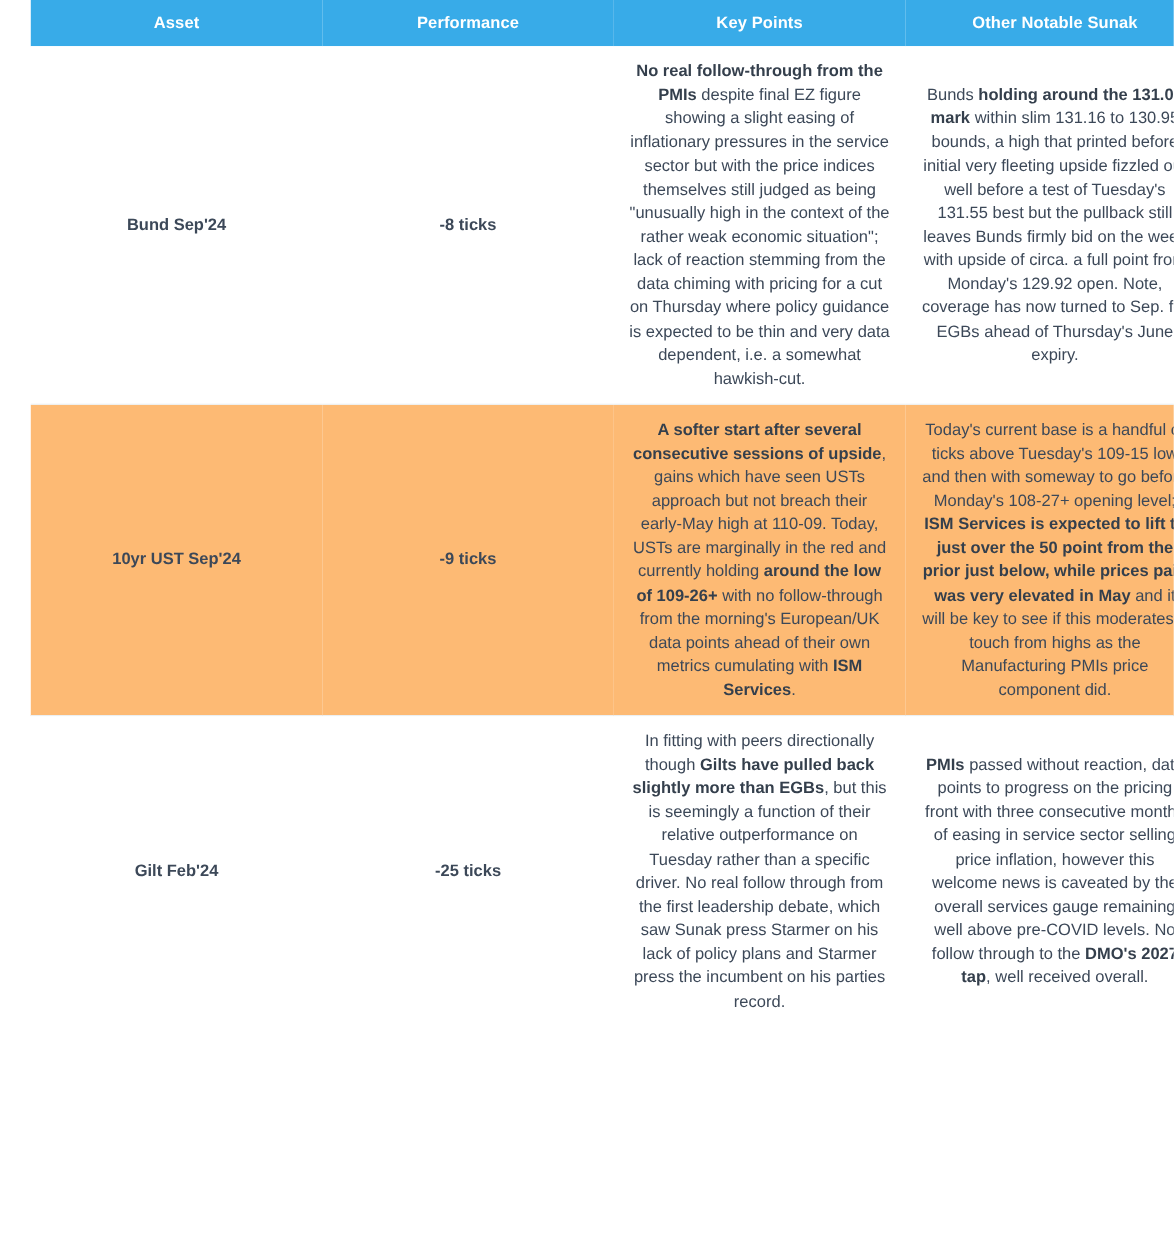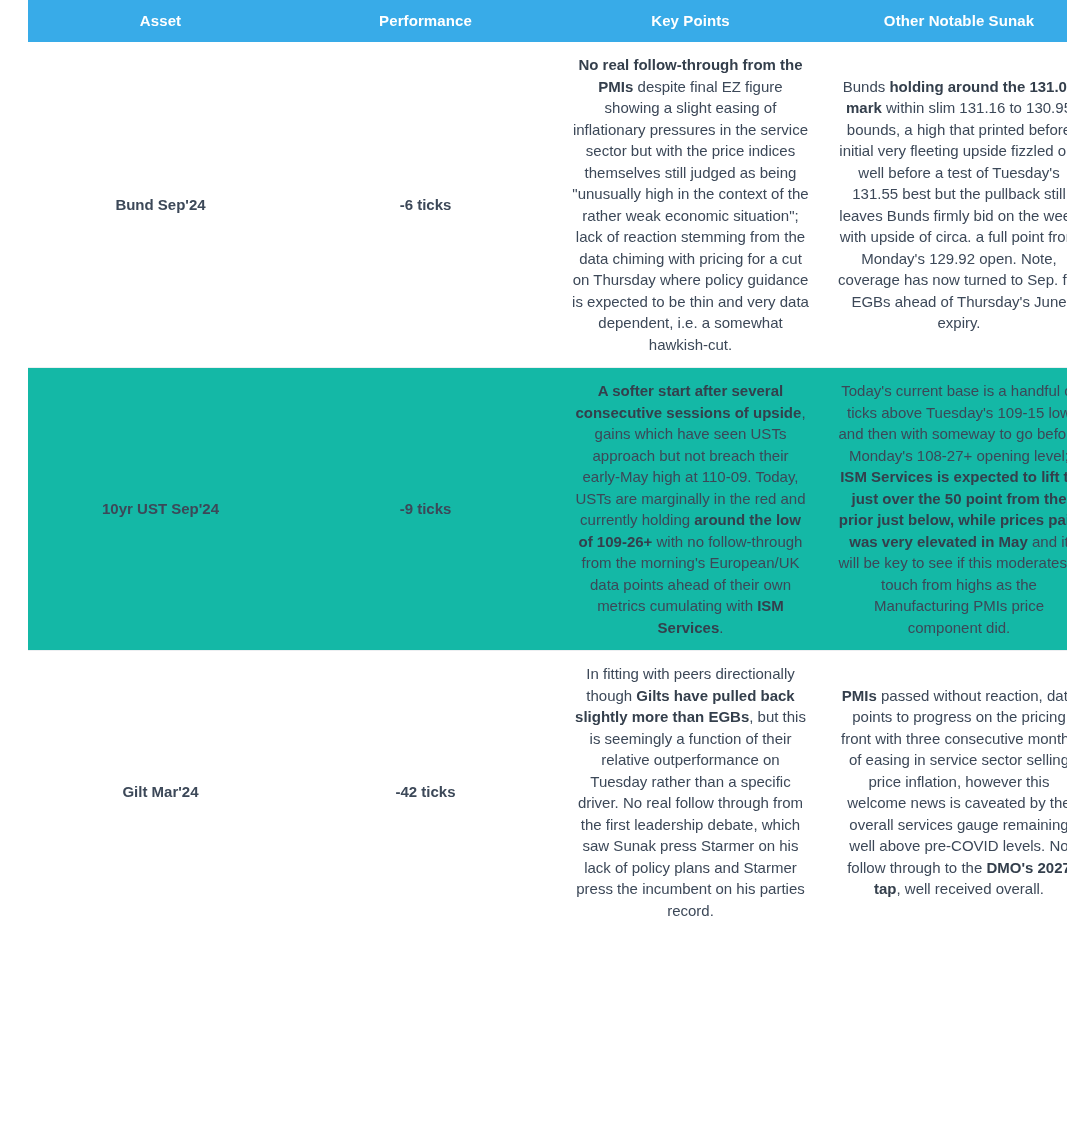--- a/index.html
+++ b/index.html
@@ -37,21 +37,21 @@
   
   .market-table tbody td {
     font-size: 15px;
     line-height: 21.5px;
     vertical-align: middle;
     padding: 12px 14px;
     border: none;
   }
 
   .market-table tbody tr.row-alt td {
-    background: #14b8a6;
+    background: #fdba74;
   }
   .market-table tbody tr.row-plain td {
     background: #ffffff;
   }
 
   .market-table tbody tr + tr td {
     border-top: 1px solid #eceff1;
   }
 
   .col-asset    { width: 265px; }
@@ -96,43 +96,43 @@
       <th>Asset</th>
       <th>Performance</th>
       <th>Key Points</th>
       <th>Other Notable Sunak</th>
     </tr>
   </thead>
   <tbody>
 
     <tr class="row-plain">
       <td class="cell-asset">Bund Sep'24</td>
-      <td class="cell-perf">-6 ticks</td>
+      <td class="cell-perf">-8 ticks</td>
       <td class="cell-key">
         <p><b>No real follow-through from the PMIs</b> despite final EZ figure showing a slight easing of inflationary pressures in the service sector but with the price indices themselves still judged as being "unusually high in the context of the rather weak economic situation"; lack of reaction stemming from the data chiming with pricing for a cut on Thursday where policy guidance is expected to be thin and very data dependent, i.e. a somewhat hawkish-cut.</p>
       </td>
       <td class="cell-other">
         <p>Bunds <b>holding around the 131.00 mark</b> within slim 131.16 to 130.95 bounds, a high that printed before initial very fleeting upside fizzled out well before a test of Tuesday's 131.55 best but the pullback still leaves Bunds firmly bid on the week with upside of circa. a full point from Monday's 129.92 open. Note, coverage has now turned to Sep. for EGBs ahead of Thursday's June expiry.</p>
       </td>
     </tr>
 
     <tr class="row-alt">
       <td class="cell-asset">10yr UST Sep'24</td>
       <td class="cell-perf">-9 ticks</td>
       <td class="cell-key">
         <p><b>A softer start after several consecutive sessions of upside</b>, gains which have seen USTs approach but not breach their early-May high at 110-09. Today, USTs are marginally in the red and currently holding <b>around the low of 109-26+</b> with no follow-through from the morning's European/UK data points ahead of their own metrics cumulating with <b>ISM Services</b>.</p>
       </td>
       <td class="cell-other">
         <p>Today's current base is a handful of ticks above Tuesday's 109-15 low and then with someway to go before Monday's 108-27+ opening level; <b>ISM Services is expected to lift to just over the 50 point from the prior just below, while prices paid was very elevated in May</b> and it will be key to see if this moderates a touch from highs as the Manufacturing PMIs price component did.</p>
       </td>
     </tr>
 
     <tr class="row-plain">
-      <td class="cell-asset">Gilt Mar'24</td>
-      <td class="cell-perf">-42 ticks</td>
+      <td class="cell-asset">Gilt Feb'24</td>
+      <td class="cell-perf">-25 ticks</td>
       <td class="cell-key">
         <p>In fitting with peers directionally though <b>Gilts have pulled back slightly more than EGBs</b>, but this is seemingly a function of their relative outperformance on Tuesday rather than a specific driver. No real follow through from the first leadership debate, which saw Sunak press Starmer on his lack of policy plans and Starmer press the incumbent on his parties record.</p>
       </td>
       <td class="cell-other">
         <p><b>PMIs</b> passed without reaction, data points to progress on the pricing front with three consecutive months of easing in service sector selling price inflation, however this welcome news is caveated by the overall services gauge remaining well above pre-COVID levels. No follow through to the <b>DMO's 2027 tap</b>, well received overall.</p>
       </td>
     </tr>
 
   </tbody>
 </table>

